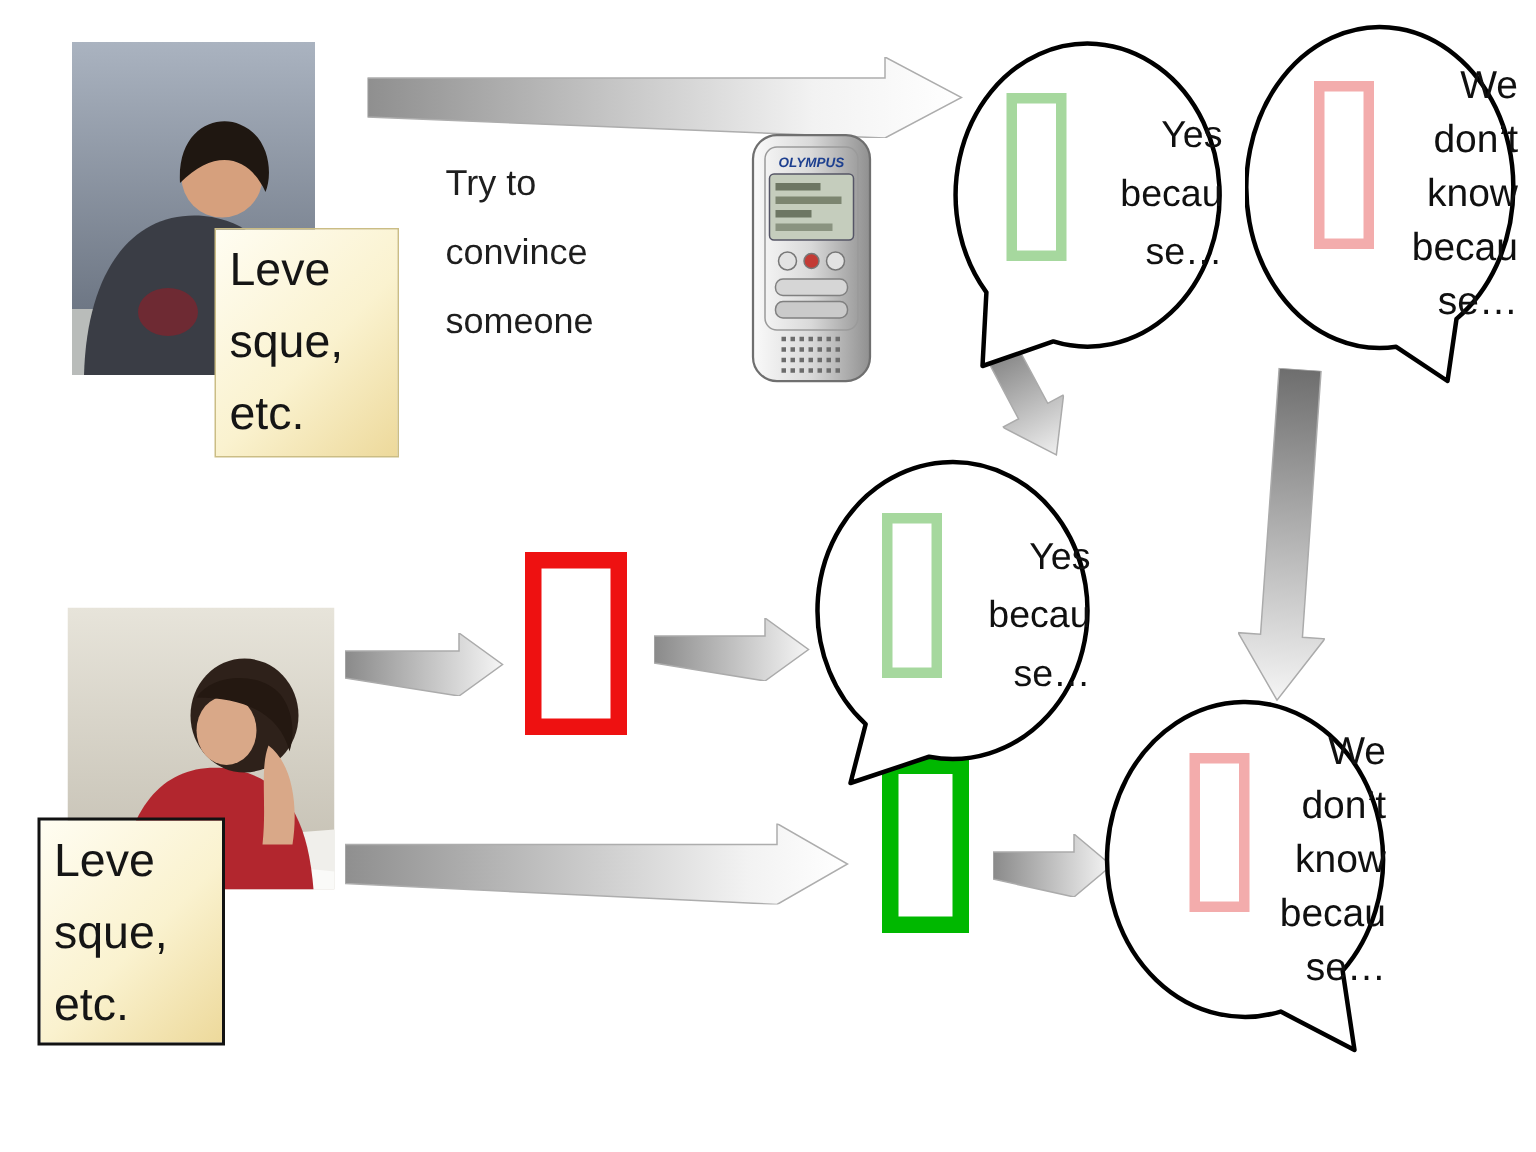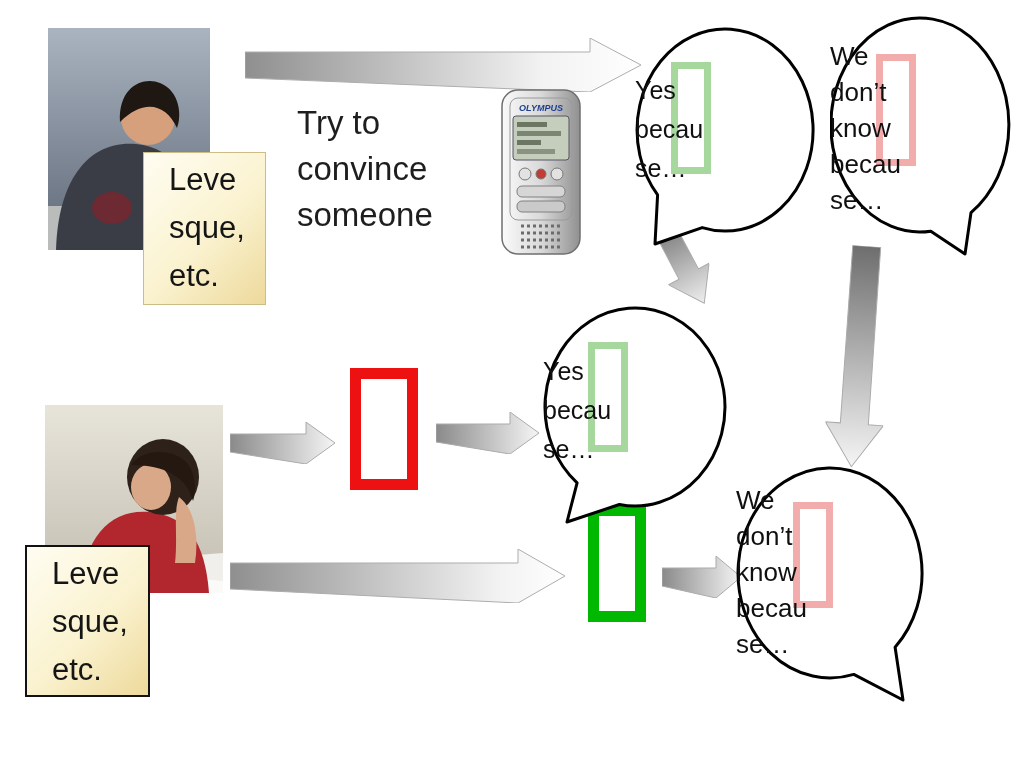--- a/index.html
+++ b/index.html
@@ -4,30 +4,30 @@
 <style>
   * { margin:0; padding:0; box-sizing:border-box; }
   html,body { background:#ffffff; }
   body { font-family:"Liberation Sans", sans-serif; color:#141414; }
   .slide { position:relative; width:1024px; height:768px; background:#ffffff; overflow:hidden; }
   .abs { position:absolute; }
   .pre { white-space:pre-line; }
 
   .note {
     background:linear-gradient(135deg,#fffdf2 0%, #faf2cf 55%, #edd99b 100%);
-    color:#151515; font-size:31px; line-height:48px; padding:3px 25px;
+    color:#151515; font-size:31px; line-height:48px; padding:3px 9px;
   }
   .note-top { border:1px solid #cbbd85; }
   .note-bottom { border:2px solid #121212; }
 
-  .instruction { font-size:33px; line-height:46px; color:#1e1e1e; }
+  .instruction { font-size:24px; line-height:46px; color:#1e1e1e; }
 
   .bubble { position:absolute; }
   .bubble svg { position:absolute; left:0; top:0; }
-  .bubble-text { position:absolute; left:0; right:0; text-align:left; white-space:pre-line; color:#101010; }
+  .bubble-text { position:absolute; left:0; right:0; text-align:right; white-space:pre-line; color:#101010; }
   .bubble-text.small { font-size:26px; line-height:36px; }
   .bubble-text.big { font-size:25px; line-height:39px; }
 
   .glyph { position:absolute; background:transparent; }
   .glyph-green { border:7px solid #a6d89e; }
   .glyph-pink  { border:7px solid #f3acac; }
   .tofu-red    { border:11px solid #ee1111; }
   .tofu-green  { border:11px solid #00b800; }
 </style>
 </head>

